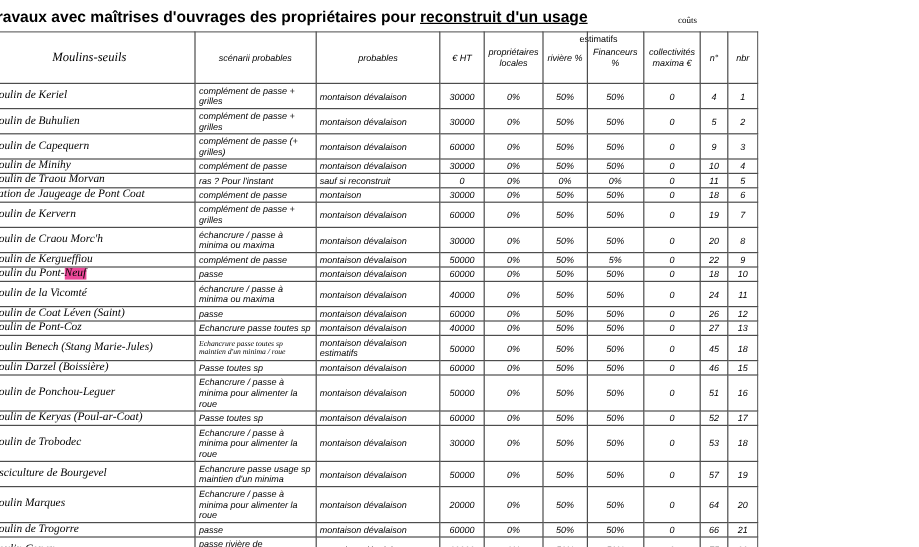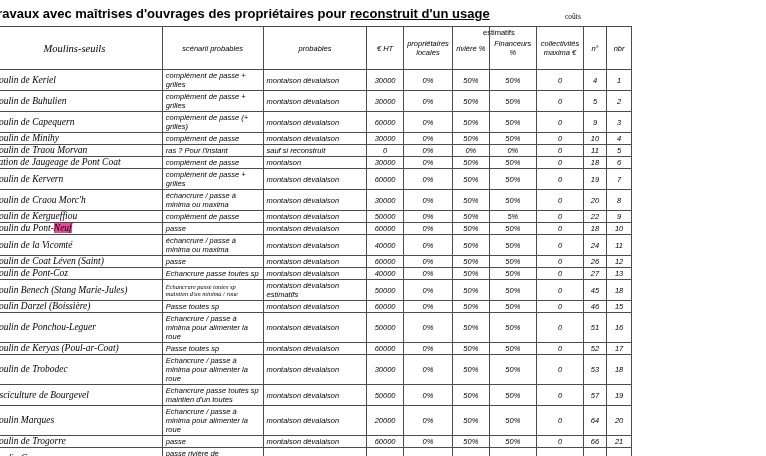--- a/index.html
+++ b/index.html
@@ -277,21 +277,21 @@
             <td class="num">30000</td>
             <td class="num">0%</td>
             <td class="num">50%</td>
             <td class="num">50%</td>
             <td class="num">0</td>
             <td class="num">53</td>
             <td class="num">18</td>
           </tr>
           <tr>
             <td class="c0">Pisciculture de Bourgevel</td>
-            <td class="c1">Echancrure passe toutes sp maintien d'un toutes</td>
+            <td class="c1">Echancrure passe usage sp maintien d'un minima</td>
             <td class="c2">montaison dévalaison</td>
             <td class="num">50000</td>
             <td class="num">0%</td>
             <td class="num">50%</td>
             <td class="num">50%</td>
             <td class="num">0</td>
             <td class="num">57</td>
             <td class="num">19</td>
           </tr>
           <tr>

